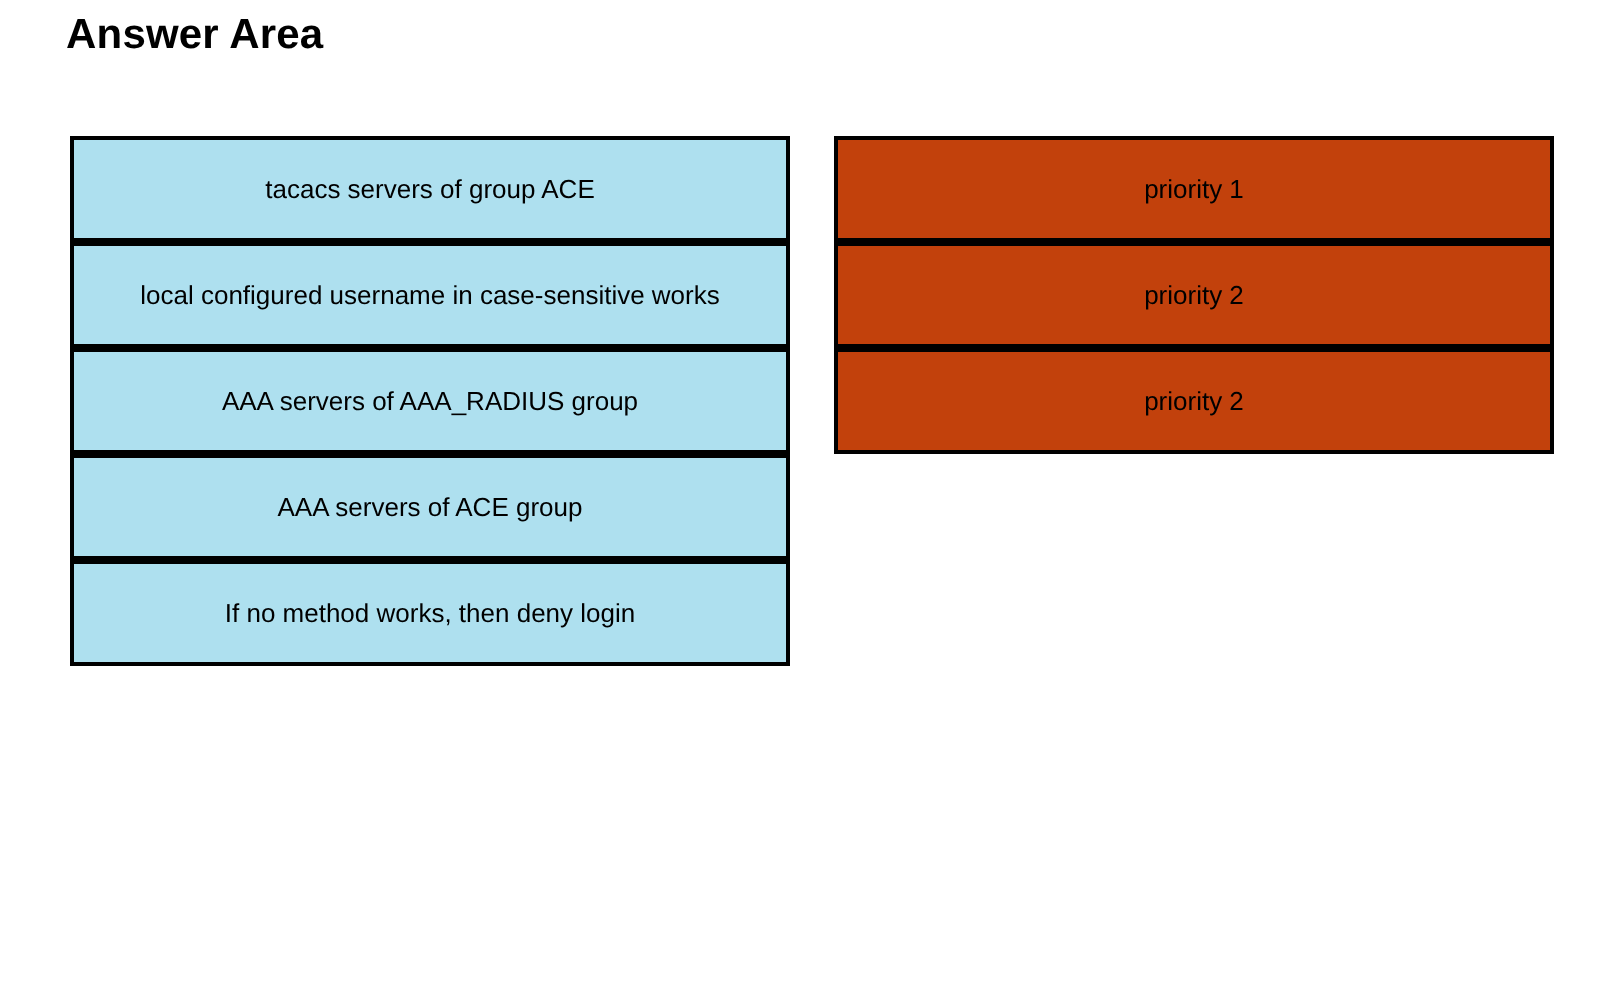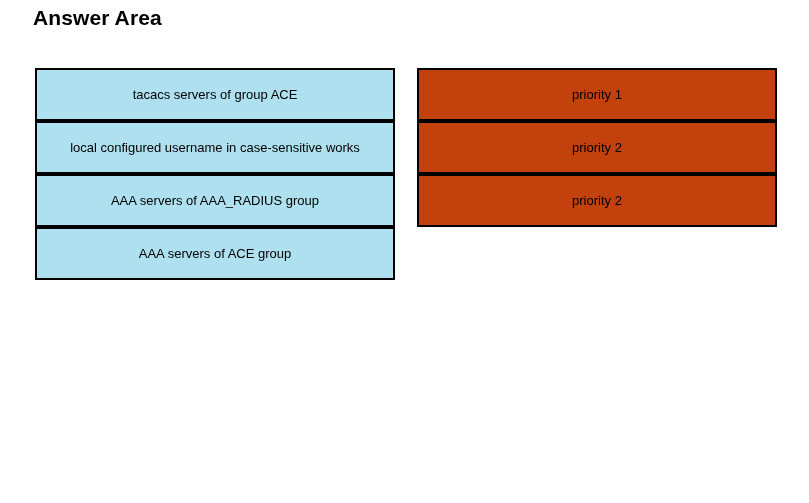--- a/index.html
+++ b/index.html
@@ -71,20 +71,23 @@
   </div>
 
   <div class="answer-box blue">
     <span class="box-label">AAA servers of AAA_RADIUS group</span>
   </div>
 
   <div class="answer-box blue">
     <span class="box-label">AAA servers of ACE group</span>
   </div>
 
+  <div class="answer-box blue">
+    <span class="box-label">If no method works, then deny login</span>
+  </div>
 
 </div>
 
 <div class="column" id="drop-target-column">
 
   <div class="answer-box yellow">
     <span class="box-label">priority 1</span>
   </div>
 
   <div class="answer-box yellow">

